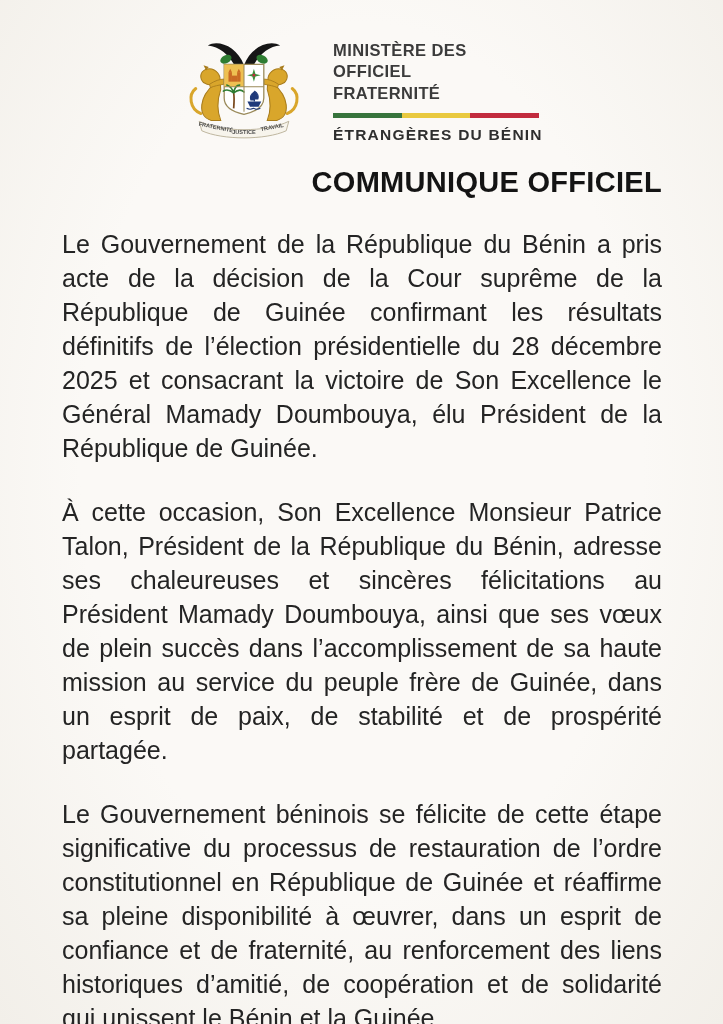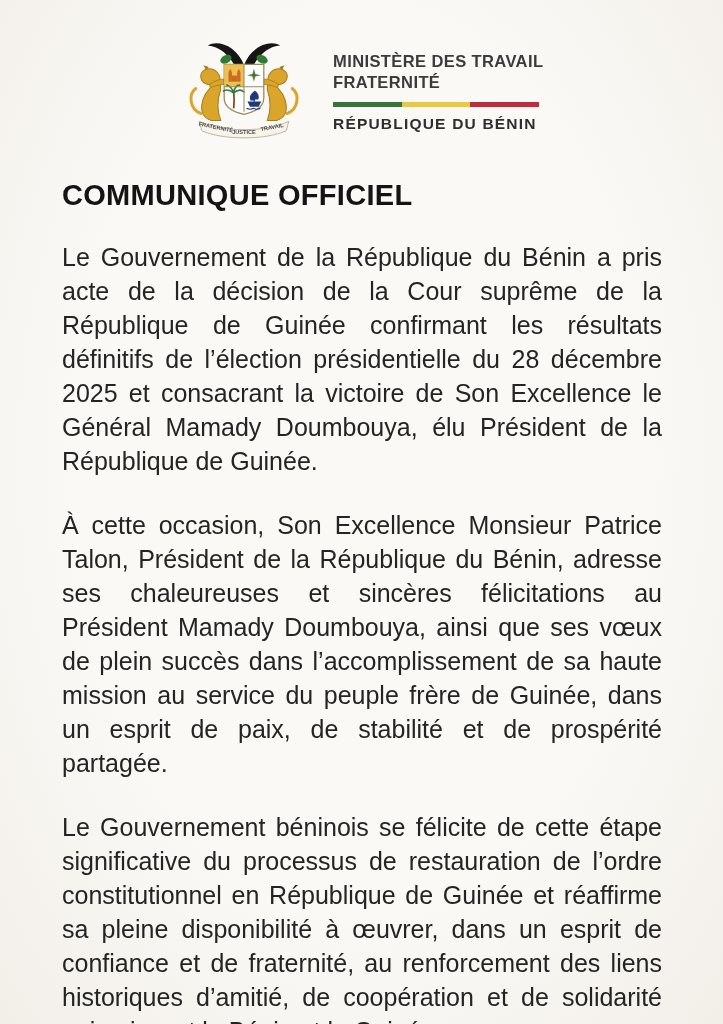--- a/index.html
+++ b/index.html
@@ -27,22 +27,22 @@
   .flag-bar{display:flex;height:5px;width:206px;margin:9px 0 8px;}
   .flag-bar span{flex:1;}
   .flag-green{background:var(--flag-green,#37743c);}
   .flag-yellow{background:var(--flag-yellow,#e9c93f);}
   .flag-red{background:var(--flag-red,#c22b3e);}
   .republic-name{
     font-size:15.5px;font-weight:700;letter-spacing:1.2px;color:#2e2e2e;
   }
   
   .doc-title{
-    text-align:left;font-size:29px;font-weight:700;color:#141414;
-    letter-spacing:.3px;margin-top:31px;
+    text-align:right;font-size:29px;font-weight:700;color:#141414;
+    letter-spacing:.3px;margin-top:18px;
   }
   
   .body-text{margin-top:28px;}
   .body-text p{
     font-size:25px;line-height:34px;text-align:justify;
     margin:0 0 30px;color:#242424;
   }
   .body-text p:last-of-type{margin-bottom:6px;}
   .dateline{
     text-align:right;font-size:24px;color:#242424;margin-top:2px;
@@ -103,29 +103,29 @@
       <g>
         <path d="M28,99 C54,112 106,112 132,99 L129,110 C105,121 55,121 31,110 Z" fill="#f7f4ec" stroke="#b5ab91" stroke-width="1"></path>
         <text x="47" y="108" font-size="6.5" font-weight="bold" fill="#4a4a4a" text-anchor="middle" transform="rotate(11 47 108)">FRATERNITÉ</text>
         <text x="80" y="113.5" font-size="6.5" font-weight="bold" fill="#4a4a4a" text-anchor="middle">JUSTICE</text>
         <text x="113" y="108" font-size="6.5" font-weight="bold" fill="#4a4a4a" text-anchor="middle" transform="rotate(-11 113 108)">TRAVAIL</text>
       </g>
     </svg>
 
     <div class="ministry-block">
       <div class="ministry-name">
-        <div>MINISTÈRE DES TRAVAIL</div>
+        <div>MINISTÈRE DES OFFICIEL</div>
         <div>FRATERNITÉ</div>
       </div>
       <div class="flag-bar">
         <span class="flag-green"></span>
         <span class="flag-yellow"></span>
         <span class="flag-red"></span>
       </div>
-      <div class="republic-name">RÉPUBLIQUE DU BÉNIN</div>
+      <div class="republic-name">ÉTRANGÈRES DU BÉNIN</div>
     </div>
   </div>
 
   <h1 class="doc-title">COMMUNIQUE OFFICIEL</h1>
 
   <div class="body-text">
     <p>Le Gouvernement de la République du Bénin a pris acte de la décision de la Cour suprême de la République de Guinée confirmant les résultats définitifs de l’élection présidentielle du 28 décembre 2025 et consacrant la victoire de Son Excellence le Général Mamady Doumbouya, élu Président de la République de Guinée.</p>
     <p>À cette occasion, Son Excellence Monsieur Patrice Talon, Président de la République du Bénin, adresse ses chaleureuses et sincères félicitations au Président Mamady Doumbouya, ainsi que ses vœux de plein succès dans l’accomplissement de sa haute mission au service du peuple frère de Guinée, dans un esprit de paix, de stabilité et de prospérité partagée.</p>
     <p>Le Gouvernement béninois se félicite de cette étape significative du processus de restauration de l’ordre constitutionnel en République de Guinée et réaffirme sa pleine disponibilité à œuvrer, dans un esprit de confiance et de fraternité, au renforcement des liens historiques d’amitié, de coopération et de solidarité qui unissent le Bénin et la Guinée.</p>
     <div class="dateline">Fait à Cotonou, le 05 janvier 2026</div>

